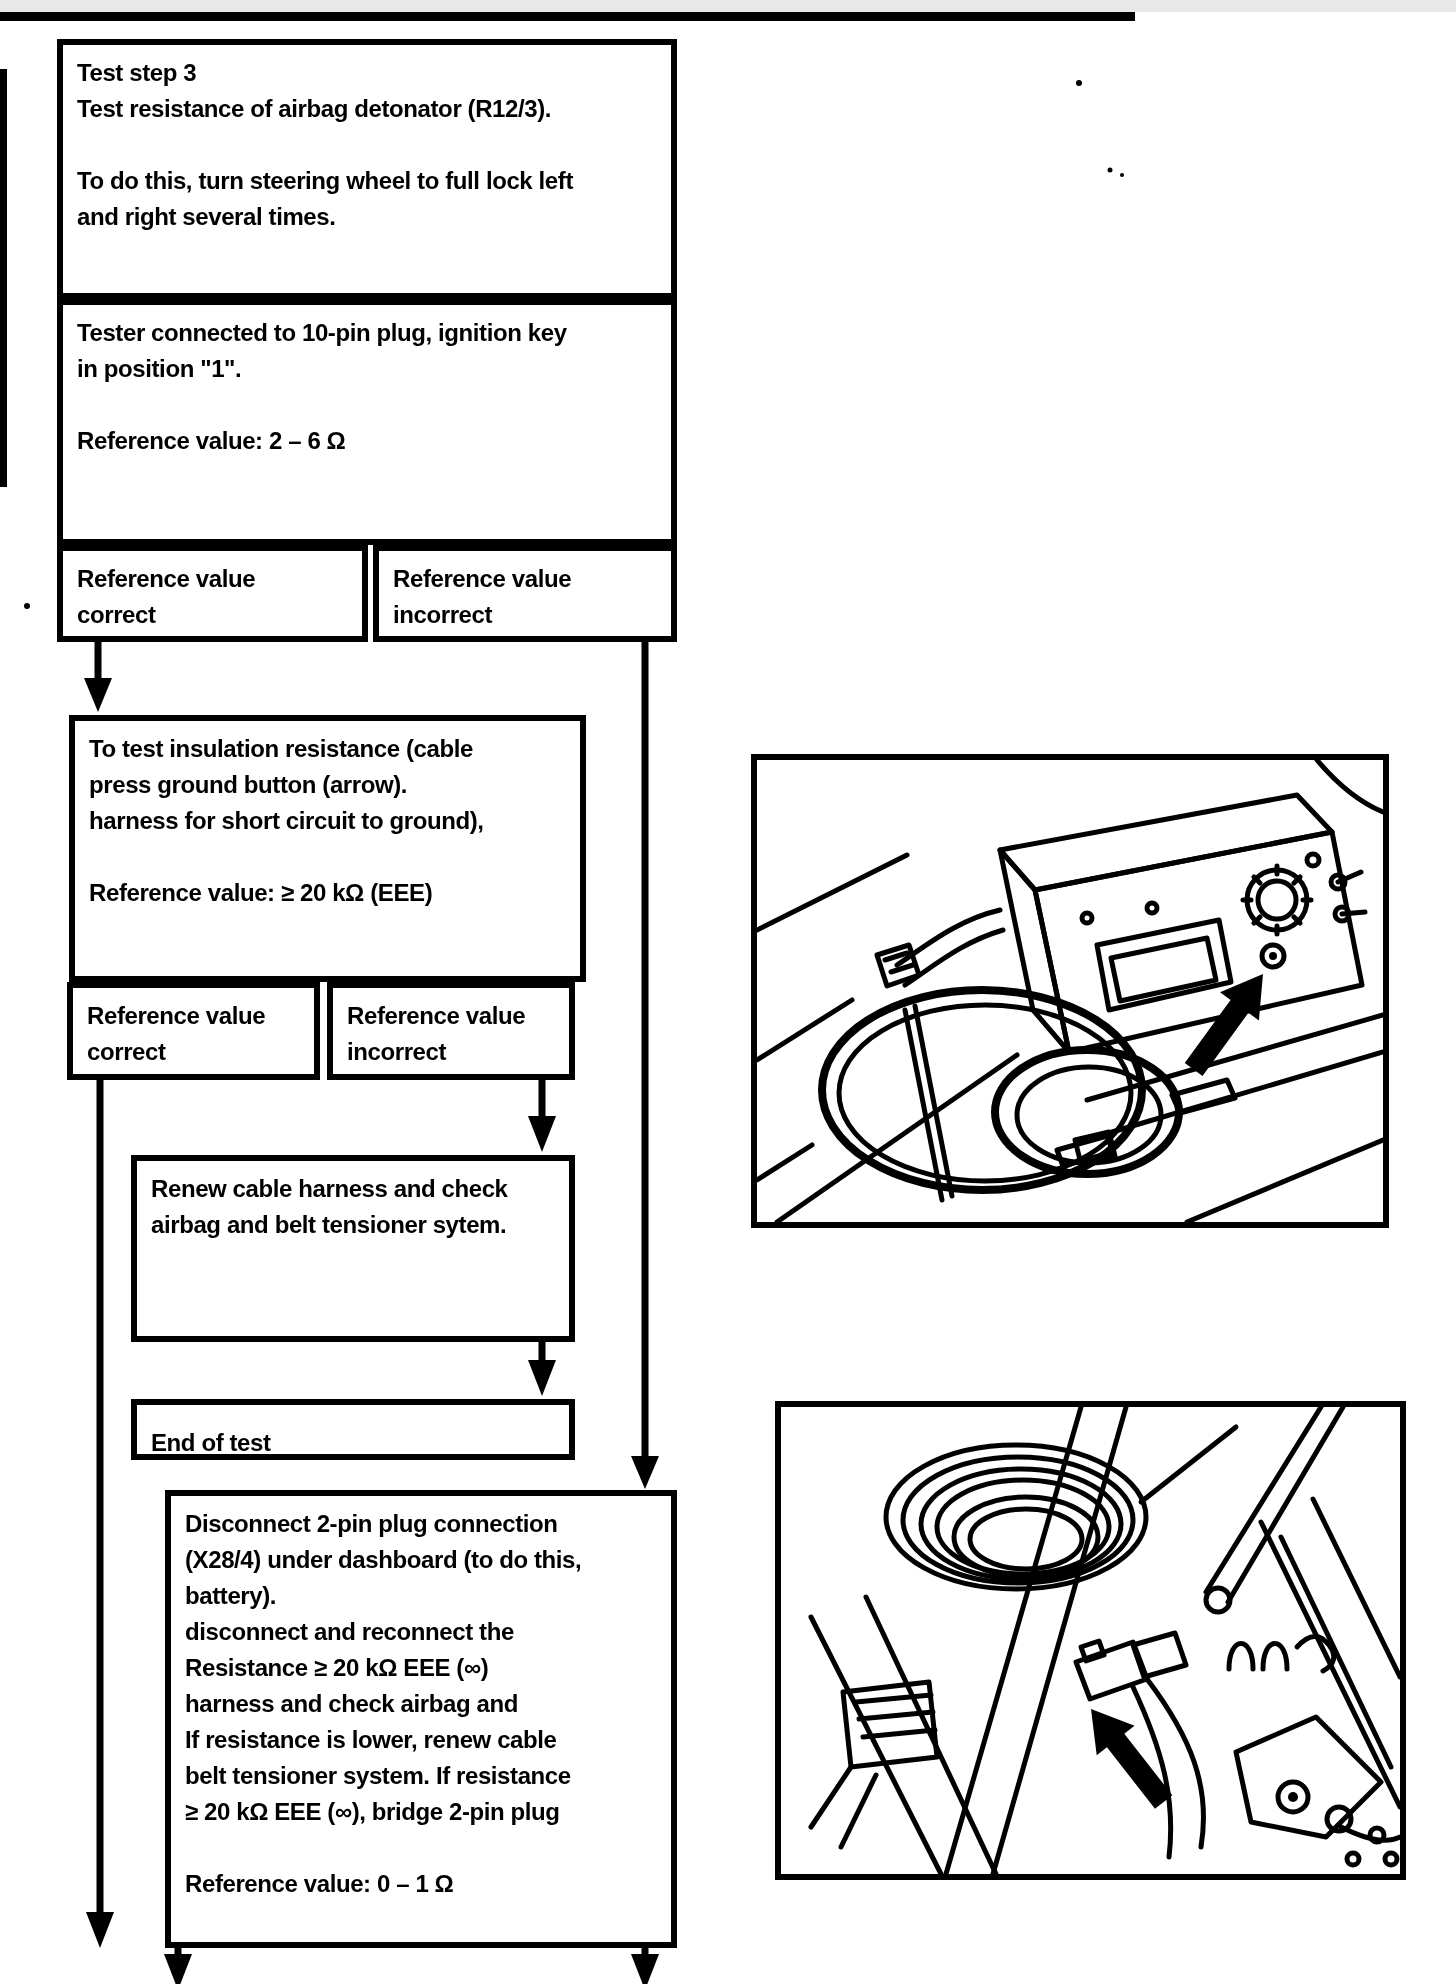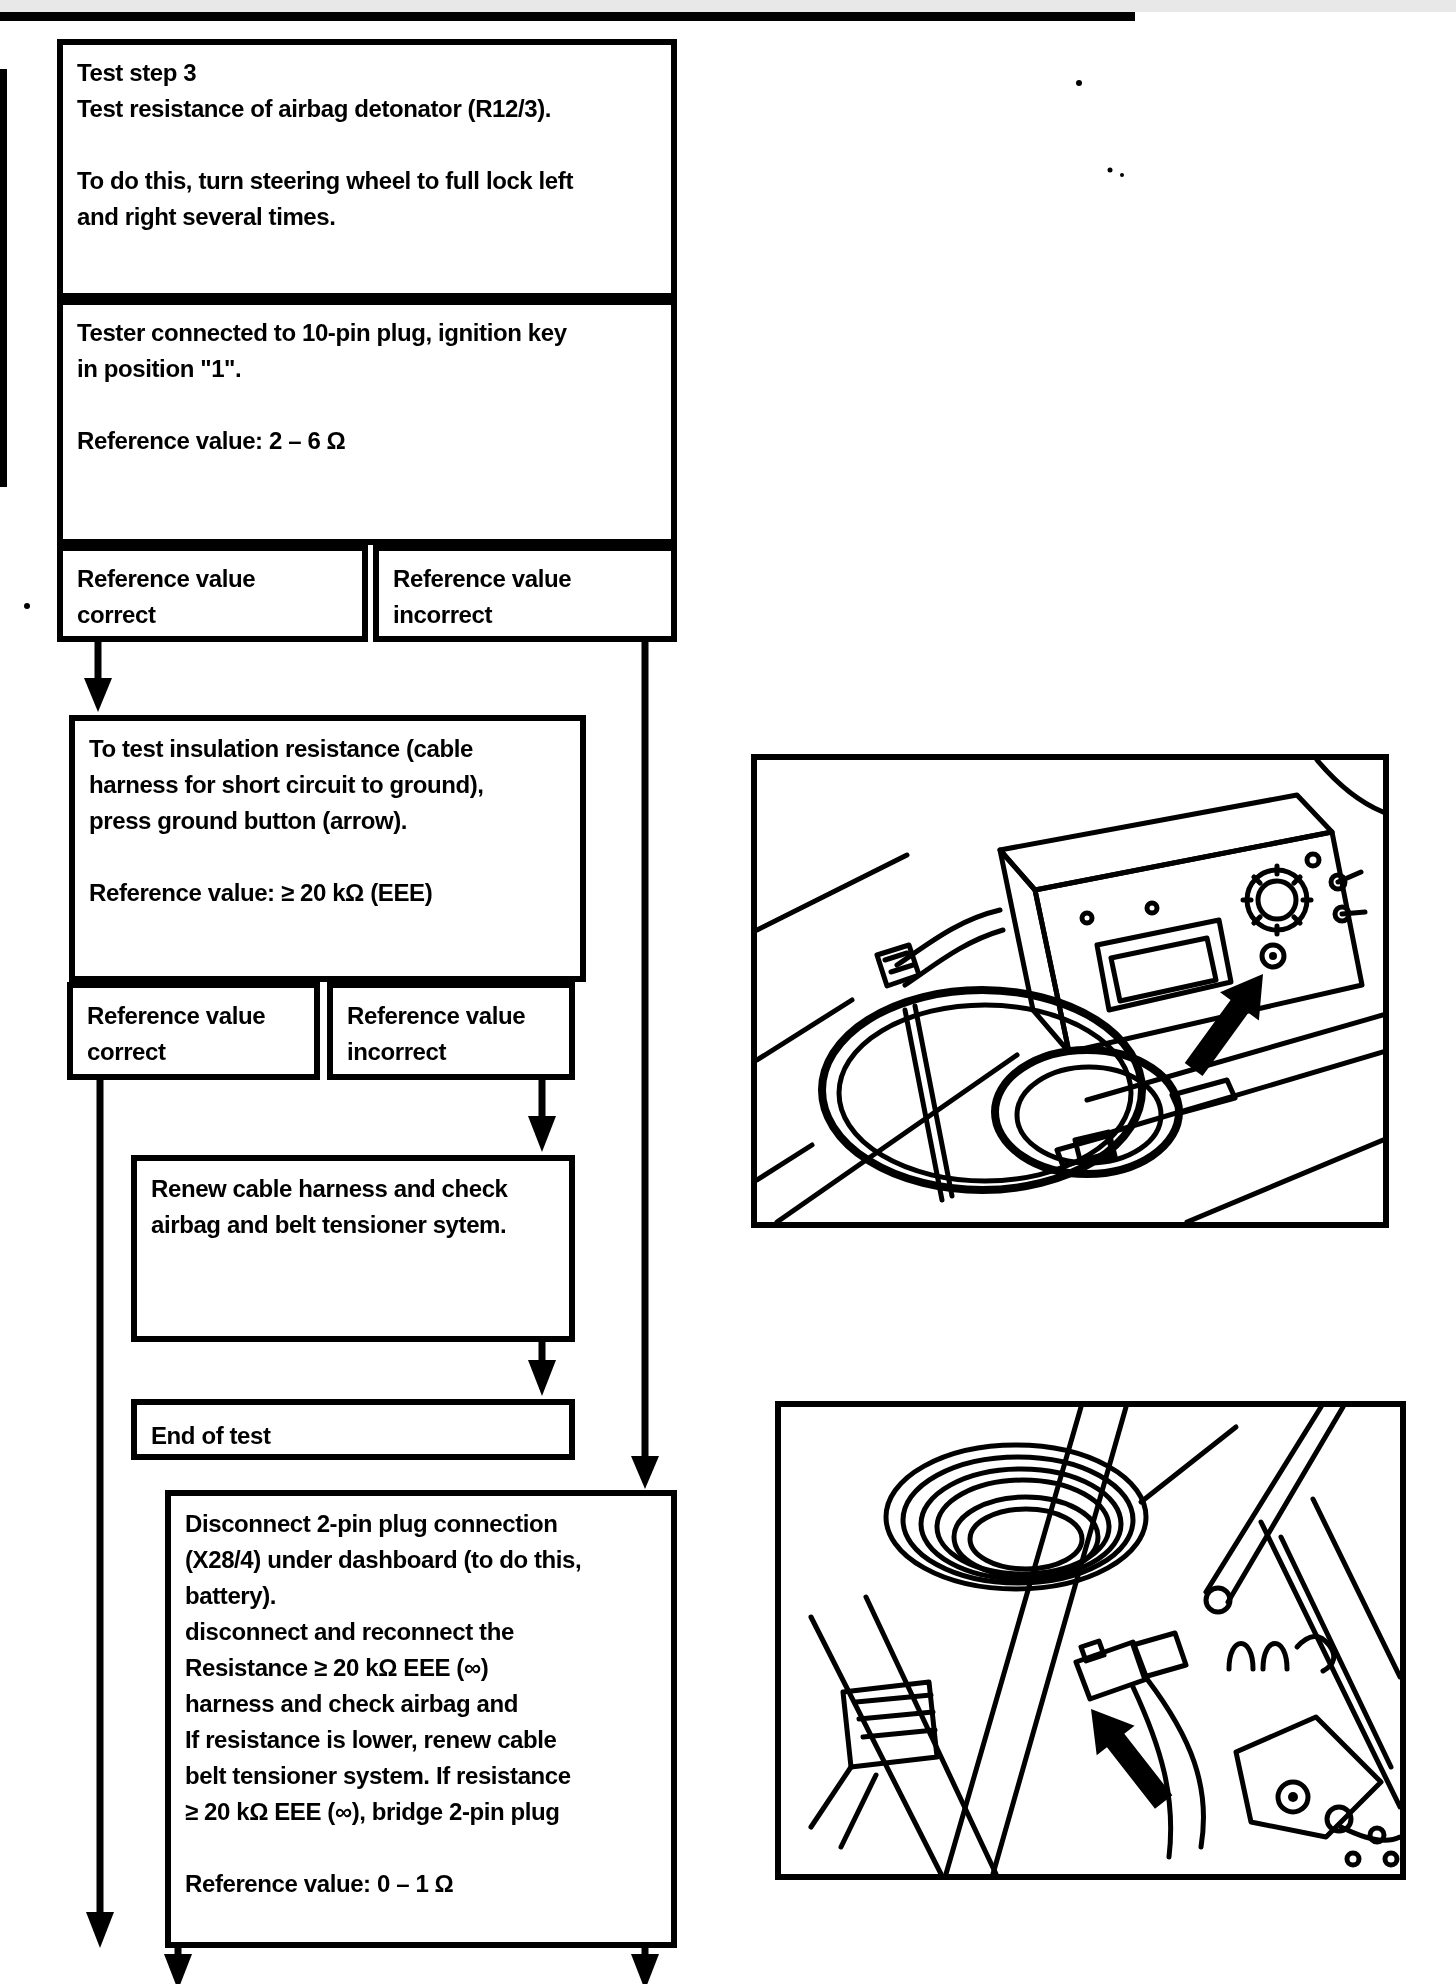--- a/index.html
+++ b/index.html
@@ -95,41 +95,41 @@
     <div class="line">Reference value</div>
     <div class="line">correct</div>
   </div>
   <div class="fbox" style="left:373px; top:533px; width:304px; height:97px;">
     <div class="line">Reference value</div>
     <div class="line">incorrect</div>
   </div>
 
   <div class="fbox" style="left:69px; top:703px; width:517px; height:267px;">
     <div class="line">To test insulation resistance (cable</div>
+    <div class="line">press ground button (arrow).</div>
     <div class="line">harness for short circuit to ground),</div>
-    <div class="line">press ground button (arrow).</div>
     <div class="line"></div>
     <div class="line">Reference value: ≥ 20 kΩ (EEE)</div>
   </div>
 
   <div class="fbox" style="left:67px; top:970px; width:253px; height:98px;">
     <div class="line">Reference value</div>
     <div class="line">correct</div>
   </div>
   <div class="fbox" style="left:327px; top:970px; width:248px; height:98px;">
     <div class="line">Reference value</div>
     <div class="line">incorrect</div>
   </div>
 
   <div class="fbox" style="left:131px; top:1143px; width:444px; height:187px;">
     <div class="line">Renew cable harness and check</div>
     <div class="line">airbag and belt tensioner sytem.</div>
   </div>
 
-  <div class="fbox" style="left:131px; top:1387px; width:444px; height:61px; padding-top:13px;">
+  <div class="fbox" style="left:131px; top:1387px; width:444px; height:61px; padding-top:20px;">
     <div class="line">End of test</div>
   </div>
 
   <div class="fbox" style="left:165px; top:1478px; width:512px; height:458px; padding-right:16px;">
     <div class="line">Disconnect 2-pin plug connection</div>
     <div class="line">(X28/4) under dashboard (to do this,</div>
     <div class="line">battery).</div>
     <div class="line">disconnect and reconnect the</div>
     <div class="line">Resistance ≥ 20 kΩ EEE (∞)</div>
     <div class="line">harness and check airbag and</div>

